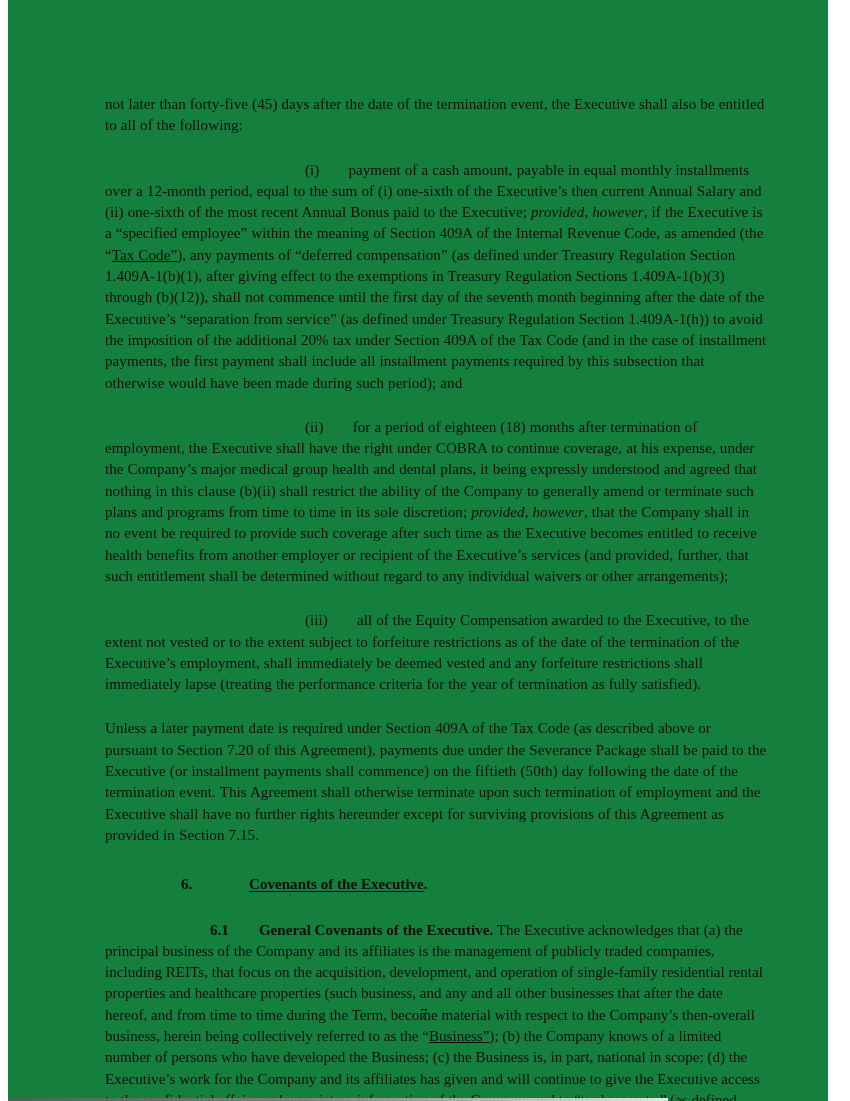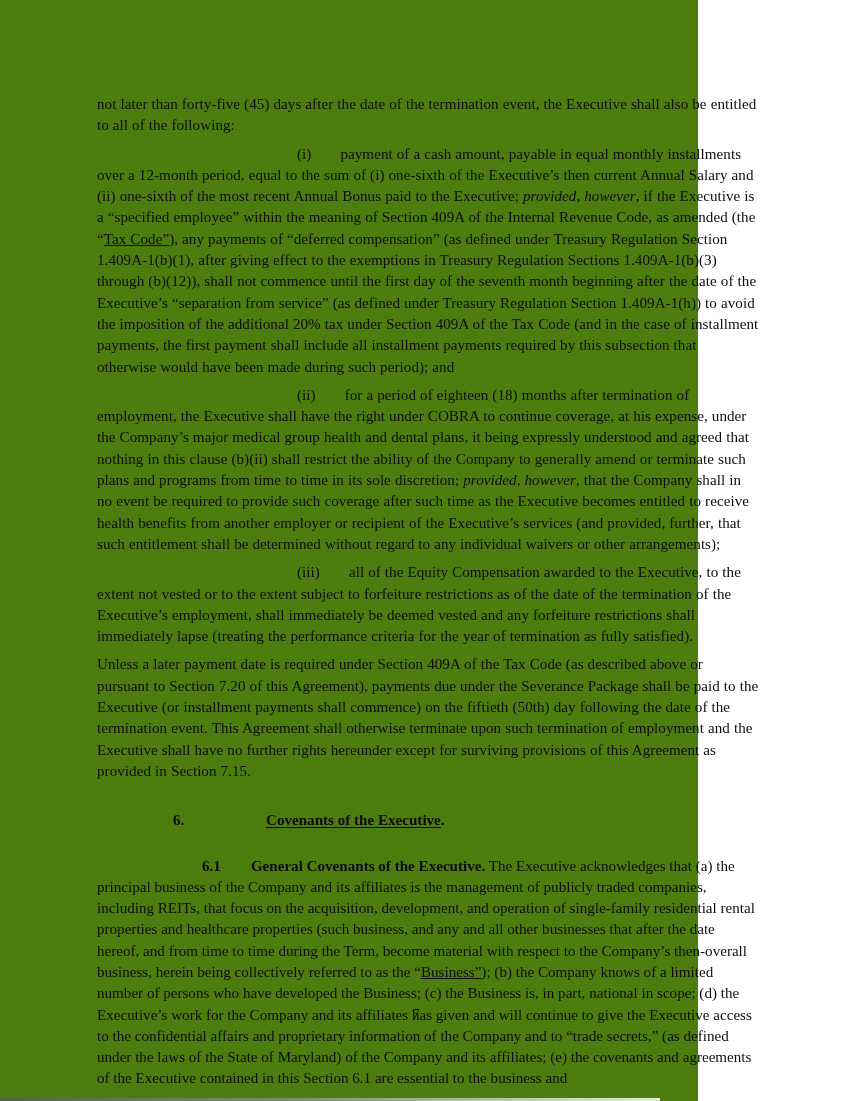--- a/index.html
+++ b/index.html
@@ -11,25 +11,25 @@
     width: 850px;
     height: 1101px;
     position: relative;
     overflow: hidden;
     font-family: "Liberation Serif", "DejaVu Serif", serif;
     color: #0d0d0d;
   }
 
   #page {
     position: absolute;
-    left: 0;
+    left: 8px;
     top: 0;
-    width: 698px;
+    width: 820px;
     height: 1101px;
-    background: #4d7c0f;
+    background: #15803d;
   }
 
   
   #scan-bottom-edge {
     position: absolute;
     left: 0;
     bottom: 0;
     width: 660px;
     height: 3px;
     background: linear-gradient(to right, #5a5a5a 0%, #8c8c8c 45%, #d8d8d8 80%, #ffffff 100%);
@@ -47,21 +47,21 @@
     margin: 0;
     font-size: 15.1px;
     line-height: 21.3px;
     text-align: left;
     text-indent: 0;
     letter-spacing: .05px;
     word-spacing: .2px;
   }
 
   p.gap-before {
-    margin-top: 7px;
+    margin-top: 23px;
   }
 
   
   p.clause {
     text-indent: 200px;
   }
 
   .rn {
     
     padding-right: 29px;
@@ -86,21 +86,20 @@
   }
   .heading-6 .num {
     font-weight: bold;
     display: inline-block;
     width: 68px;
   }
   .heading-6 .title {
     font-weight: bold;
     text-decoration: underline;
     text-underline-offset: 1.5px;
-    margin-left: 25px;
   }
   .heading-6 .period {
     font-weight: bold;
     text-decoration: none;
   }
 
   
   p.subsection {
     margin: 0;
     margin-top: 24px;

